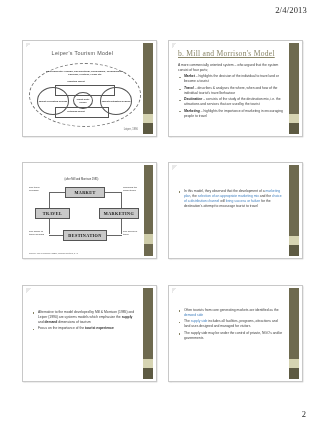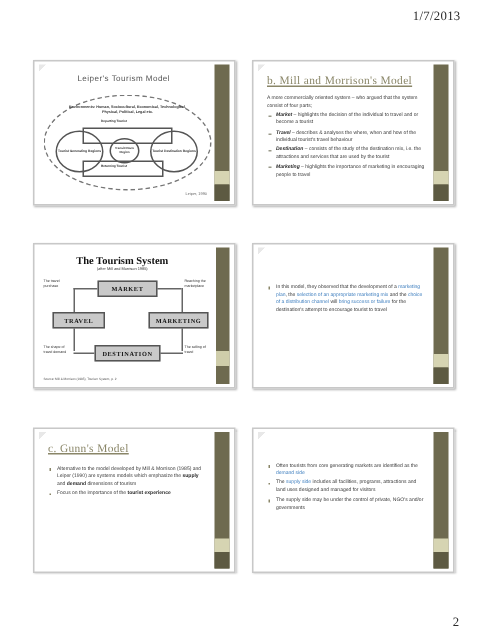--- a/index.html
+++ b/index.html
@@ -151,21 +151,21 @@
     position:absolute;font-size:2.4px;color:#333;line-height:1.3;
   }
   .ts-line{position:absolute;background:#666;}
   .ts-note{
     position:absolute;left:6px;bottom:4px;font-size:2.1px;color:#555;
   }
 </style>
 </head>
 <body>
 
-<div class="page-date">1/7/2013</div>
+<div class="page-date">2/4/2013</div>
 
 <div class="slide-grid">
 
   <div class="slide s1">
     <div class="corner-fold"></div>
     <div class="rail"></div>
     <div class="leiper-title">Leiper's Tourism Model</div>
     <div class="leiper-stage">
       <div class="env-ellipse"></div>
       <div class="env-text">Environments: Human, Sociocultural, Economical, Technological, Physical, Political, Legal etc.</div>
@@ -198,21 +198,20 @@
         </li>
         <li>
           <span class="bd">Marketing</span><span> – highlights the importance of marketing in encouraging people to travel</span>
         </li>
       </ul>
     </div>
   </div>
 
   <div class="slide s3">
     <div class="rail-plain"></div>
-    <div class="ts-title">The Tourism System</div>
     <div class="ts-sub">(after Mill and Morrison 1985)</div>
 
     <div>
       <div class="ts-line" style="left:26px;top:28.5px;width:16px;height:0.6px;"></div>
       <div class="ts-line" style="left:80px;top:28.5px;width:18px;height:0.6px;"></div>
       <div class="ts-line" style="left:26px;top:28.5px;width:0.6px;height:21px;"></div>
       <div class="ts-line" style="left:98px;top:28.5px;width:0.6px;height:21px;"></div>
       <div class="ts-line" style="left:26px;top:49.5px;width:16px;height:0.6px;"></div>
       <div class="ts-line" style="left:88px;top:49.5px;width:11px;height:0.6px;"></div>
       <div class="ts-line" style="left:26px;top:54px;width:0.6px;height:17px;"></div>
@@ -241,21 +240,20 @@
         <li>
           <span>In this model, they observed that the development of a </span><span class="hl">marketing plan</span><span>, the </span><span class="hl">selection of an appropriate marketing mix</span><span> and the </span><span class="hl">choice of a distribution channel</span><span> will </span><span class="hl">bring success or failure</span><span> for the destination's attempt to encourage tourist to travel</span>
         </li>
       </ul>
     </div>
   </div>
 
   <div class="slide s5">
     <div class="corner-fold"></div>
     <div class="rail"></div>
-    <div class="s-title">c. Gunn's Model</div>
     <div class="body-text" style="top:24px;">
       <ul class="bul">
         <li>
           <span>Alternative to the model developed by Mill &amp; Morrison (1985) and Leiper (1990) are systems models which emphasize the </span><span class="bd2">supply</span><span> and </span><span class="bd2">demand</span><span> dimensions of tourism</span>
         </li>
         <li>
           <span>Focus on the importance of the </span><span class="bd2">tourist experience</span>
         </li>
       </ul>
     </div>

